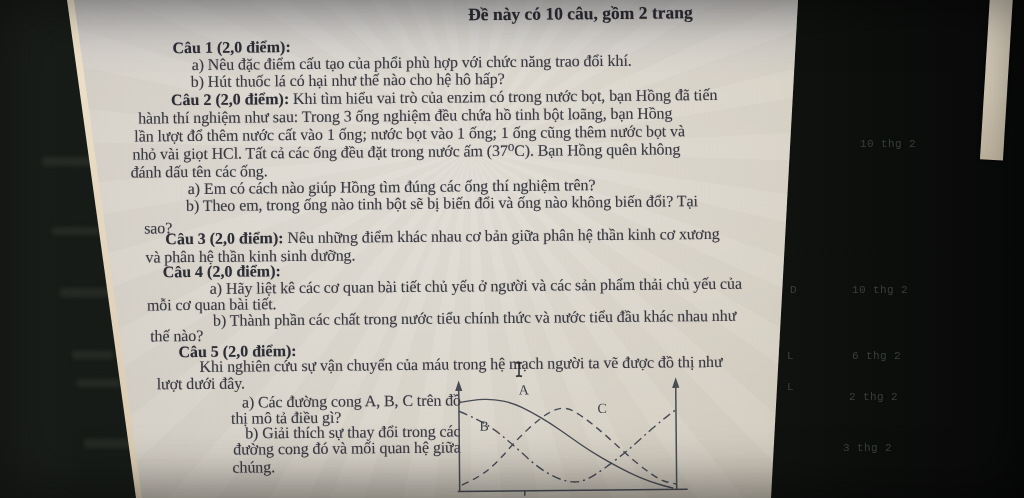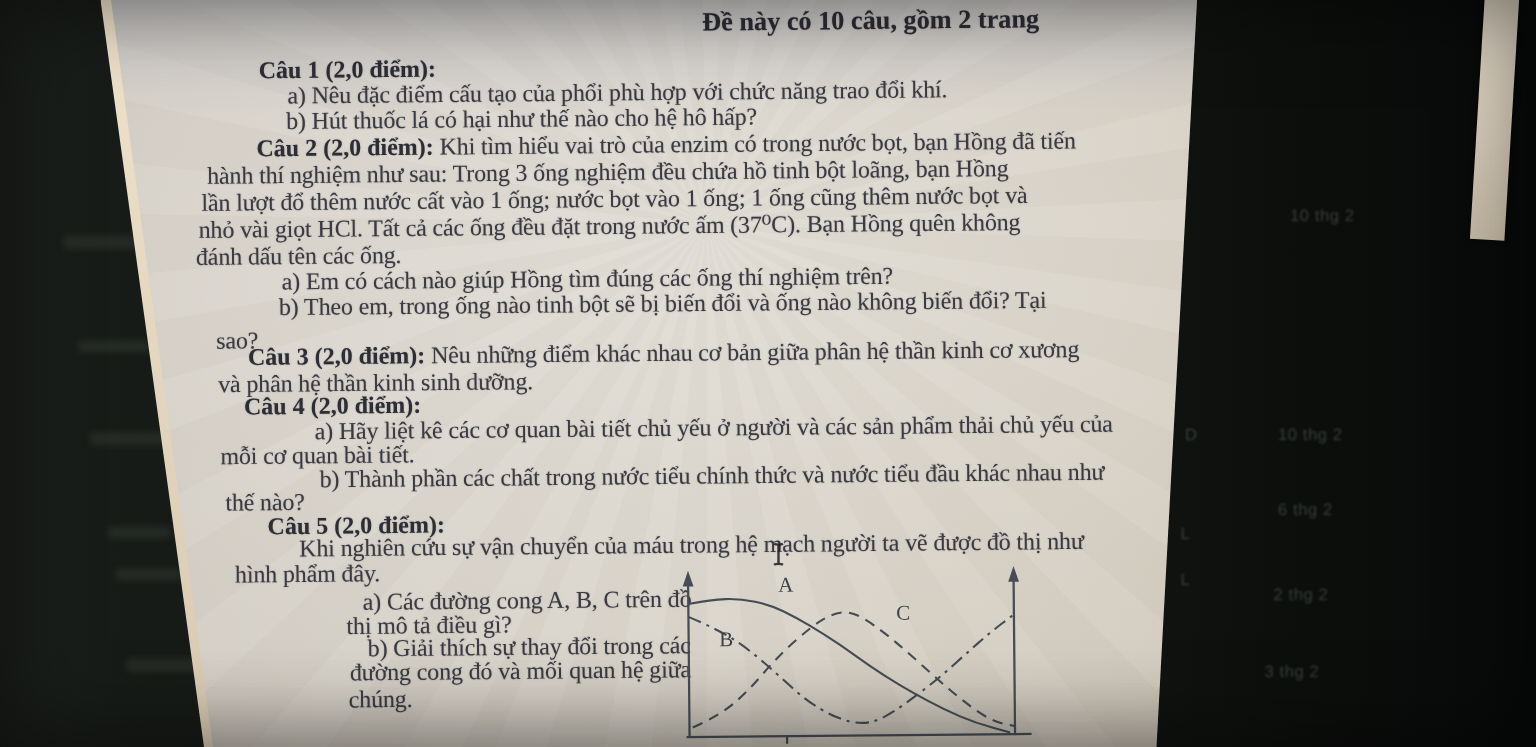--- a/index.html
+++ b/index.html
@@ -3,21 +3,21 @@
 <meta charset="utf-8">
 <style>
   html,body{margin:0;padding:0;background:#000;}
   .scene{
     position:relative;width:1024px;height:498px;overflow:hidden;
     background:linear-gradient(90deg,#1b1f1b 0%,#171b17 8%,#151814 55%,#111411 72%,#0c0e0c 86%,#080909 100%);
     font-family:"Liberation Serif","DejaVu Serif",serif;
   }
   .scene::after{content:"";position:absolute;inset:0;box-shadow:inset 0 0 60px rgba(0,0,0,.55);pointer-events:none;}
   
-  .ghost{position:absolute;font-family:Liberation Sans, sans-serif;font-size:11px;color:rgba(125,140,128,.38);letter-spacing:.4px;filter:blur(.6px);white-space:nowrap;text-align:right;}
+  .ghost{position:absolute;font-family:Liberation Mono, monospace;font-size:11px;color:rgba(125,140,128,.38);letter-spacing:.4px;filter:blur(.6px);white-space:nowrap;text-align:right;}
   .smudge{position:absolute;background:rgba(110,122,110,.16);border-radius:3px;filter:blur(2px);}
   
   .strip{position:absolute;left:985px;top:-6px;width:23px;height:166px;transform:rotate(3.5deg);
     background:linear-gradient(180deg,#ded5c4 0%,#d3c9b6 60%,#c2b7a2 100%);box-shadow:0 0 4px rgba(0,0,0,.5);}
   
   .paper-edge{position:absolute;inset:0;background:linear-gradient(180deg,#efe2cb,#d8cab1);
     clip-path:polygon(67px 0,79px 0,148px 498px,136px 498px);}
   .paper{position:absolute;inset:0;
     clip-path:polygon(74px 0,798px 0,771px 498px,142px 498px);
     background:
@@ -40,21 +40,21 @@
   
   .ibeam{position:absolute;left:513px;top:361px;}
 </style>
 </head>
 <body>
 
 <div class="scene">
 
   <span class="ghost" style="left:860px;top:138px">10 thg 2</span>
   <span class="ghost" style="left:852px;top:284px">10 thg 2</span>
-  <span class="ghost" style="left:852px;top:334px">6 thg 2</span>
+  <span class="ghost" style="left:852px;top:350px">6 thg 2</span>
   <span class="ghost" style="left:849px;top:391px">2 thg 2</span>
   <span class="ghost" style="left:843px;top:442px">3 thg 2</span>
   <span class="ghost" style="left:790px;top:284px">D</span>
   <span class="ghost" style="left:787px;top:350px">L</span>
   <span class="ghost" style="left:787px;top:381px">L</span>
   <div class="smudge" style="left:42px;top:157px;width:58px;height:9px"></div>
   <div class="smudge" style="left:52px;top:227px;width:48px;height:8px"></div>
   <div class="smudge" style="left:60px;top:288px;width:50px;height:9px"></div>
   <div class="smudge" style="left:72px;top:351px;width:42px;height:8px"></div>
   <div class="smudge" style="left:77px;top:379px;width:44px;height:8px"></div>
@@ -81,21 +81,21 @@
     <div class="ln" style="left:142px;top:217px"><b></b><span>sao?</span></div>
     <div class="ln" style="left:163px;top:228px"><b>Câu 3 (2,0 điểm):</b><span> Nêu những điểm khác nhau cơ bản giữa phân hệ thần kinh cơ xương</span></div>
     <div class="ln" style="left:143px;top:246px"><b></b><span>và phân hệ thần kinh sinh dưỡng.</span></div>
     <div class="ln" style="left:160px;top:261px"><b>Câu 4 (2,0 điểm):</b><span></span></div>
     <div class="ln" style="left:207px;top:278px"><b></b><span>a) Hãy liệt kê các cơ quan bài tiết chủ yếu ở người và các sản phẩm thải chủ yếu của</span></div>
     <div class="ln" style="left:144px;top:294px"><b></b><span>mỗi cơ quan bài tiết.</span></div>
     <div class="ln" style="left:210px;top:310px"><b></b><span>b) Thành phần các chất trong nước tiểu chính thức và nước tiểu đầu khác nhau như</span></div>
     <div class="ln" style="left:147px;top:325px"><b></b><span>thế nào?</span></div>
     <div class="ln" style="left:175px;top:341px"><b>Câu 5 (2,0 điểm):</b><span></span></div>
     <div class="ln" style="left:196px;top:356px"><b></b><span>Khi nghiên cứu sự vận chuyển của máu trong hệ mạch người ta vẽ được đồ thị như</span></div>
-    <div class="ln" style="left:153px;top:373px"><b></b><span>hình phẩm đây.</span></div>
+    <div class="ln" style="left:153px;top:373px"><b></b><span>lượt dưới đây.</span></div>
     <div class="ln" style="left:238px;top:392px"><b></b><span>a) Các đường cong A, B, C trên đồ</span></div>
     <div class="ln" style="left:227px;top:408px"><b></b><span>thị mô tả điều gì?</span></div>
     <div class="ln" style="left:241px;top:423px"><b></b><span>b) Giải thích sự thay đổi trong các</span></div>
     <div class="ln" style="left:229px;top:439px"><b></b><span>đường cong đó và mối quan hệ giữa</span></div>
     <div class="ln" style="left:228px;top:457px"><b></b><span>chúng.</span></div>
 
     <div class="figure">
       <svg id="figure-svg" width="260" height="120" viewBox="0 0 260 120">
         <g stroke="#474c54" stroke-width="1.5" fill="none">
           <line x1="15" y1="12" x2="15" y2="114"></line>

